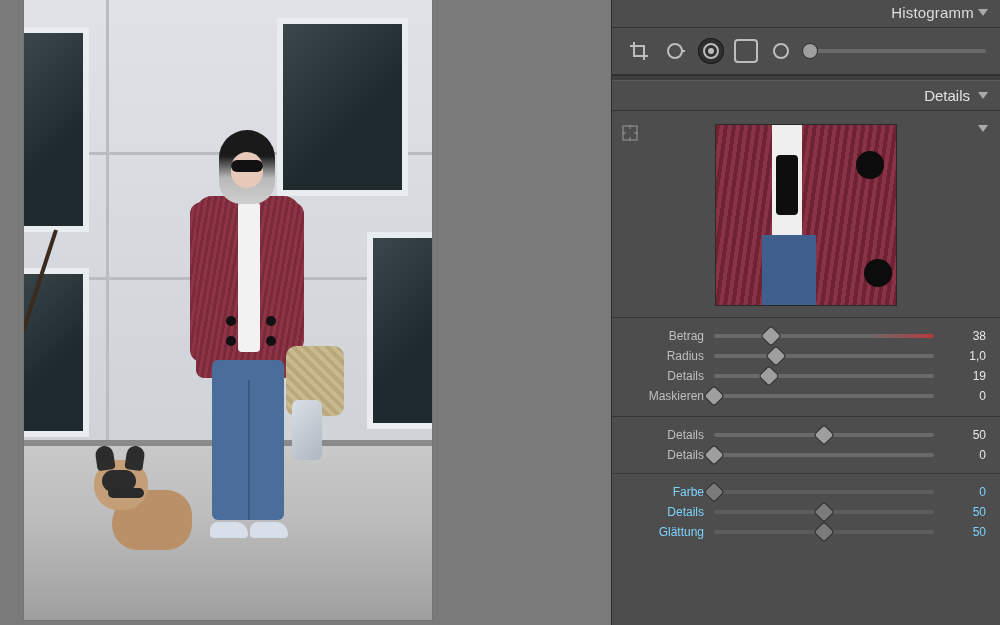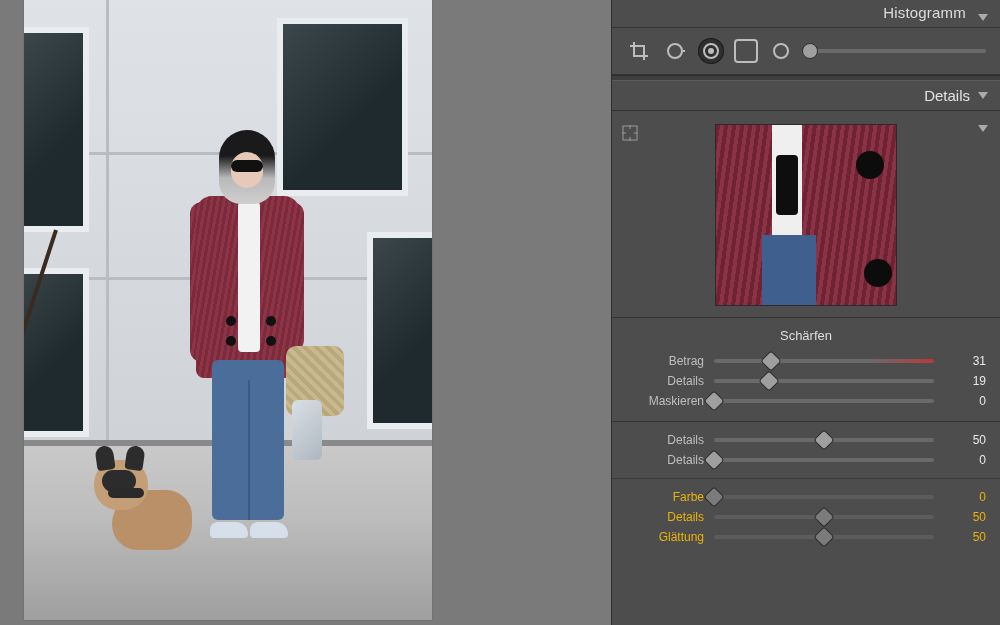--- a/index.html
+++ b/index.html
@@ -34,21 +34,21 @@
   .dog-body{position:absolute;left:18px;top:50px;width:80px;height:60px;border-radius:40px 30px 30px 30px;background:#b99068}
   .dog-head{position:absolute;left:0;top:20px;width:54px;height:50px;border-radius:24px;background:#c49e76}
   .dog-ear{position:absolute;width:18px;height:24px;border-radius:10px 10px 4px 4px;background:#2c2c2c}
   .de1{left:2px;top:6px;transform:rotate(-8deg)}
   .de2{left:32px;top:6px;transform:rotate(8deg)}
   .dog-face{position:absolute;left:8px;top:30px;width:34px;height:22px;border-radius:12px;background:#2c2c2c}
   .collar{position:absolute;left:14px;top:48px;width:36px;height:10px;border-radius:5px;background:#2a2a2a}
 
   
   .side{width:388px;background:#4d4d4d;border-left:1px solid #2e2e2e;display:flex;flex-direction:column;color:#c9c9c9;font-size:12px}
-  .hdr{display:flex;align-items:flex-end;justify-content:flex-end;gap:12px;padding:4px 12px 6px;border-bottom:1px solid #343434;text-align:right}
+  .hdr{display:flex;align-items:center;justify-content:flex-end;gap:4px;padding:4px 12px 6px;border-bottom:1px solid #343434;text-align:right}
   .hdr .title{font-size:15px;color:#dcdcdc;letter-spacing:.2px}
   .tri{width:0;height:0;border-left:5px solid transparent;border-right:5px solid transparent;border-top:7px solid #aaa}
   .toolbar{display:flex;align-items:center;gap:10px;padding:10px 14px;border-bottom:1px solid #343434}
   .tool{width:26px;height:26px;border-radius:50%;display:flex;align-items:center;justify-content:center;color:#bdbdbd}
   .tool svg{display:block}
   .tool.active{background:#2f2f2f;box-shadow:inset 0 0 0 1px #1d1d1d}
   .tool.crop{border-radius:4px}
   .tool.rect{border-radius:4px;border:2px solid #bdbdbd;width:20px;height:20px;background:transparent}
   .tb-slider{flex:1;height:4px;background:#6a6a6a;border-radius:2px;position:relative;margin-left:6px}
   .tb-slider .knob{position:absolute;left:0;top:50%;width:14px;height:14px;border-radius:50%;background:#9f9f9f;border:1px solid #2f2f2f;transform:translate(-50%,-50%)}
@@ -64,21 +64,21 @@
   .pv-black{position:absolute;left:60px;top:30px;width:22px;height:60px;background:#0e0e0e;border-radius:4px}
   .pv-denim{position:absolute;left:46px;top:110px;width:54px;height:80px;background:#3f5f8e}
   .pv-btn{position:absolute;width:28px;height:28px;border-radius:50%;background:#0c0c0c}
   .pvb1{right:12px;top:26px}.pvb2{right:4px;bottom:18px}
 
   .group{padding:8px 14px 10px;border-bottom:1px solid #343434}
   .group-title{text-align:center;color:#dedede;font-size:13px;margin:2px 0 8px}
   .row{display:grid;grid-template-columns:78px 1fr 42px;align-items:center;gap:10px;height:20px}
   .row .lab{text-align:right;color:#bfbfbf;font-size:12px}
   .row .val{text-align:right;color:#e8e8e8;font-size:12px}
-  .row.dim .lab,.row.dim .val{color:#eab308}
+  .row.dim .lab,.row.dim .val{color:#7dd3fc}
   .slider{position:relative;height:4px;border-radius:2px;background:#6a6a6a}
   .slider.red{background:linear-gradient(90deg,#6a6a6a 0 70%,#b43b3b 100%)}
   .slider .knob{position:absolute;top:50%;width:13px;height:13px;border-radius:3px;background:#9f9f9f;border:1px solid #2a2a2a;transform:translate(-50%,-50%) rotate(45deg)}
   .slider.disabled{background:#5c5c5c}
   .slider.disabled .knob{background:#7b7b7b}
   .subdiv{height:1px;background:#3a3a3a;margin:8px -14px}
 </style>
 </head>
 <body>
 
@@ -184,28 +184,34 @@
         <div class="pv-jacket"></div>
         <div class="pv-white"></div>
         <div class="pv-black"></div>
         <div class="pv-denim"></div>
         <div class="pv-btn pvb1"></div>
           <div class="pv-btn pvb2"></div>
       </div>
     </div>
 
     <div class="group">
-      <div class="group-title">Schärfen</div>
 
       <div class="row">
         <div class="lab">Betrag</div>
         <div class="slider red">
             <div class="knob" style="left:26%"></div>
           </div>
-        <div class="val">31</div>
+        <div class="val">38</div>
+      </div>
+      <div class="row">
+        <div class="lab">Radius</div>
+        <div class="slider">
+            <div class="knob" style="left:28%"></div>
+          </div>
+        <div class="val">1,0</div>
       </div>
       <div class="row">
         <div class="lab">Details</div>
         <div class="slider">
             <div class="knob" style="left:25%"></div>
           </div>
         <div class="val">19</div>
       </div>
       <div class="row">
         <div class="lab">Maskieren</div>

